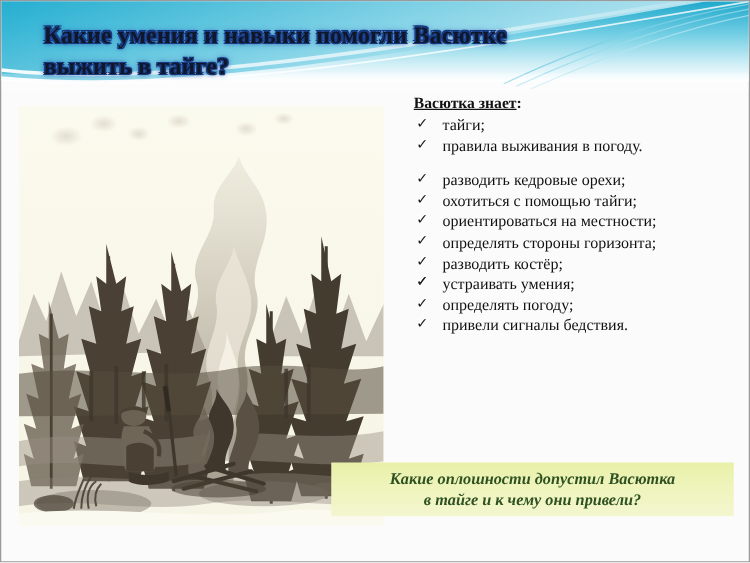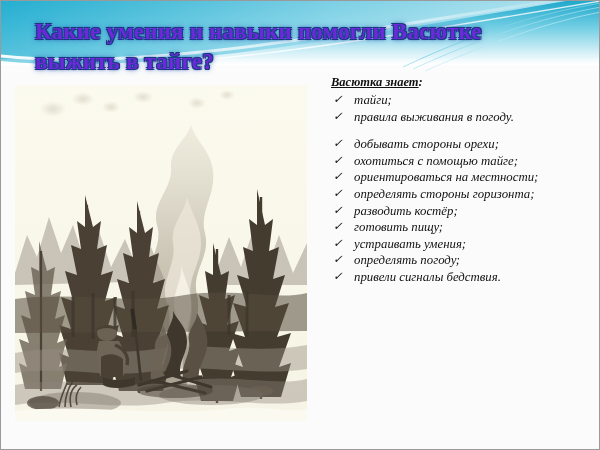--- a/index.html
+++ b/index.html
@@ -10,32 +10,32 @@
          background:#fbfbfb;overflow:hidden;}
 
   
   .band{position:absolute;left:0;top:0;width:600px;height:72px;overflow:hidden;
         pointer-events:none;}
   .band svg{display:block;}
 
   
   .title{position:absolute;left:34px;top:16px;width:540px;
          font-family:"Liberation Serif","DejaVu Serif",serif;
-         font-weight:bold;font-size:23px;line-height:1.30;color:#6d28d9;
+         font-weight:bold;font-size:19px;line-height:1.30;color:#0f172a;
          letter-spacing:.2px;
          text-shadow:0 0 3px #1b3f8f,0 0 6px #2a5bb5,1px 1px 0 #14306e,
                      -1px 1px 0 #14306e,1px -1px 0 #14306e,-1px -1px 0 #14306e;}
 
   
   .art{position:absolute;left:14px;top:84px;width:292px;height:336px;
        background:#fbfaf0;overflow:hidden;}
   .art svg{display:block;}
 
   
-  .col{position:absolute;left:330px;top:74px;width:262px;font-style:italic;}
+  .col{position:absolute;left:330px;top:74px;width:262px;}
   .head{font-weight:bold;font-size:12.5px;color:#111;margin:0 0 2px 0;}
   .head u{text-decoration:underline;}
   ul{list-style:none;margin:0 0 0 0;padding:0;}
   li{position:relative;font-size:12.8px;line-height:16.6px;color:#111;
      padding-left:23px;margin:0;}
   li .ck{position:absolute;left:2px;top:-1px;font-size:11.5px;color:#1a1a1a;}
   .gap{height:11px;}
 
   
   .qbox{position:absolute;left:264px;top:369px;width:322px;
@@ -247,51 +247,54 @@
         <span>правила выживания в погоду.</span>
       </li>
     </ul>
 
     <div class="gap"></div>
 
 
     <ul>
       <li>
         <span class="ck">✓</span>
-        <span>добывать стороны орехи;</span>
-      </li>
-      <li>
-        <span class="ck">✓</span>
-        <span>охотиться с помощью тайге;</span>
+        <span>разводить кедровые орехи;</span>
+      </li>
+      <li>
+        <span class="ck">✓</span>
+        <span>охотиться с помощью тайги;</span>
       </li>
       <li>
         <span class="ck">✓</span>
         <span>ориентироваться на местности;</span>
       </li>
       <li>
         <span class="ck">✓</span>
         <span>определять стороны горизонта;</span>
       </li>
       <li>
         <span class="ck">✓</span>
         <span>разводить костёр;</span>
       </li>
       <li>
         <span class="ck">✓</span>
-        <span>готовить пищу;</span>
       </li>
       <li>
         <span class="ck">✓</span>
         <span>устраивать умения;</span>
       </li>
       <li>
         <span class="ck">✓</span>
         <span>определять погоду;</span>
       </li>
       <li>
         <span class="ck">✓</span>
         <span>привели сигналы бедствия.</span>
       </li>
     </ul>
   </div>
 
+  <div class="qbox">
+    <span>Какие оплошности допустил Васютка</span>
+    <span>в тайге и к чему они привели?</span>
+  </div>
 
 </div>
 
 </body></html>

